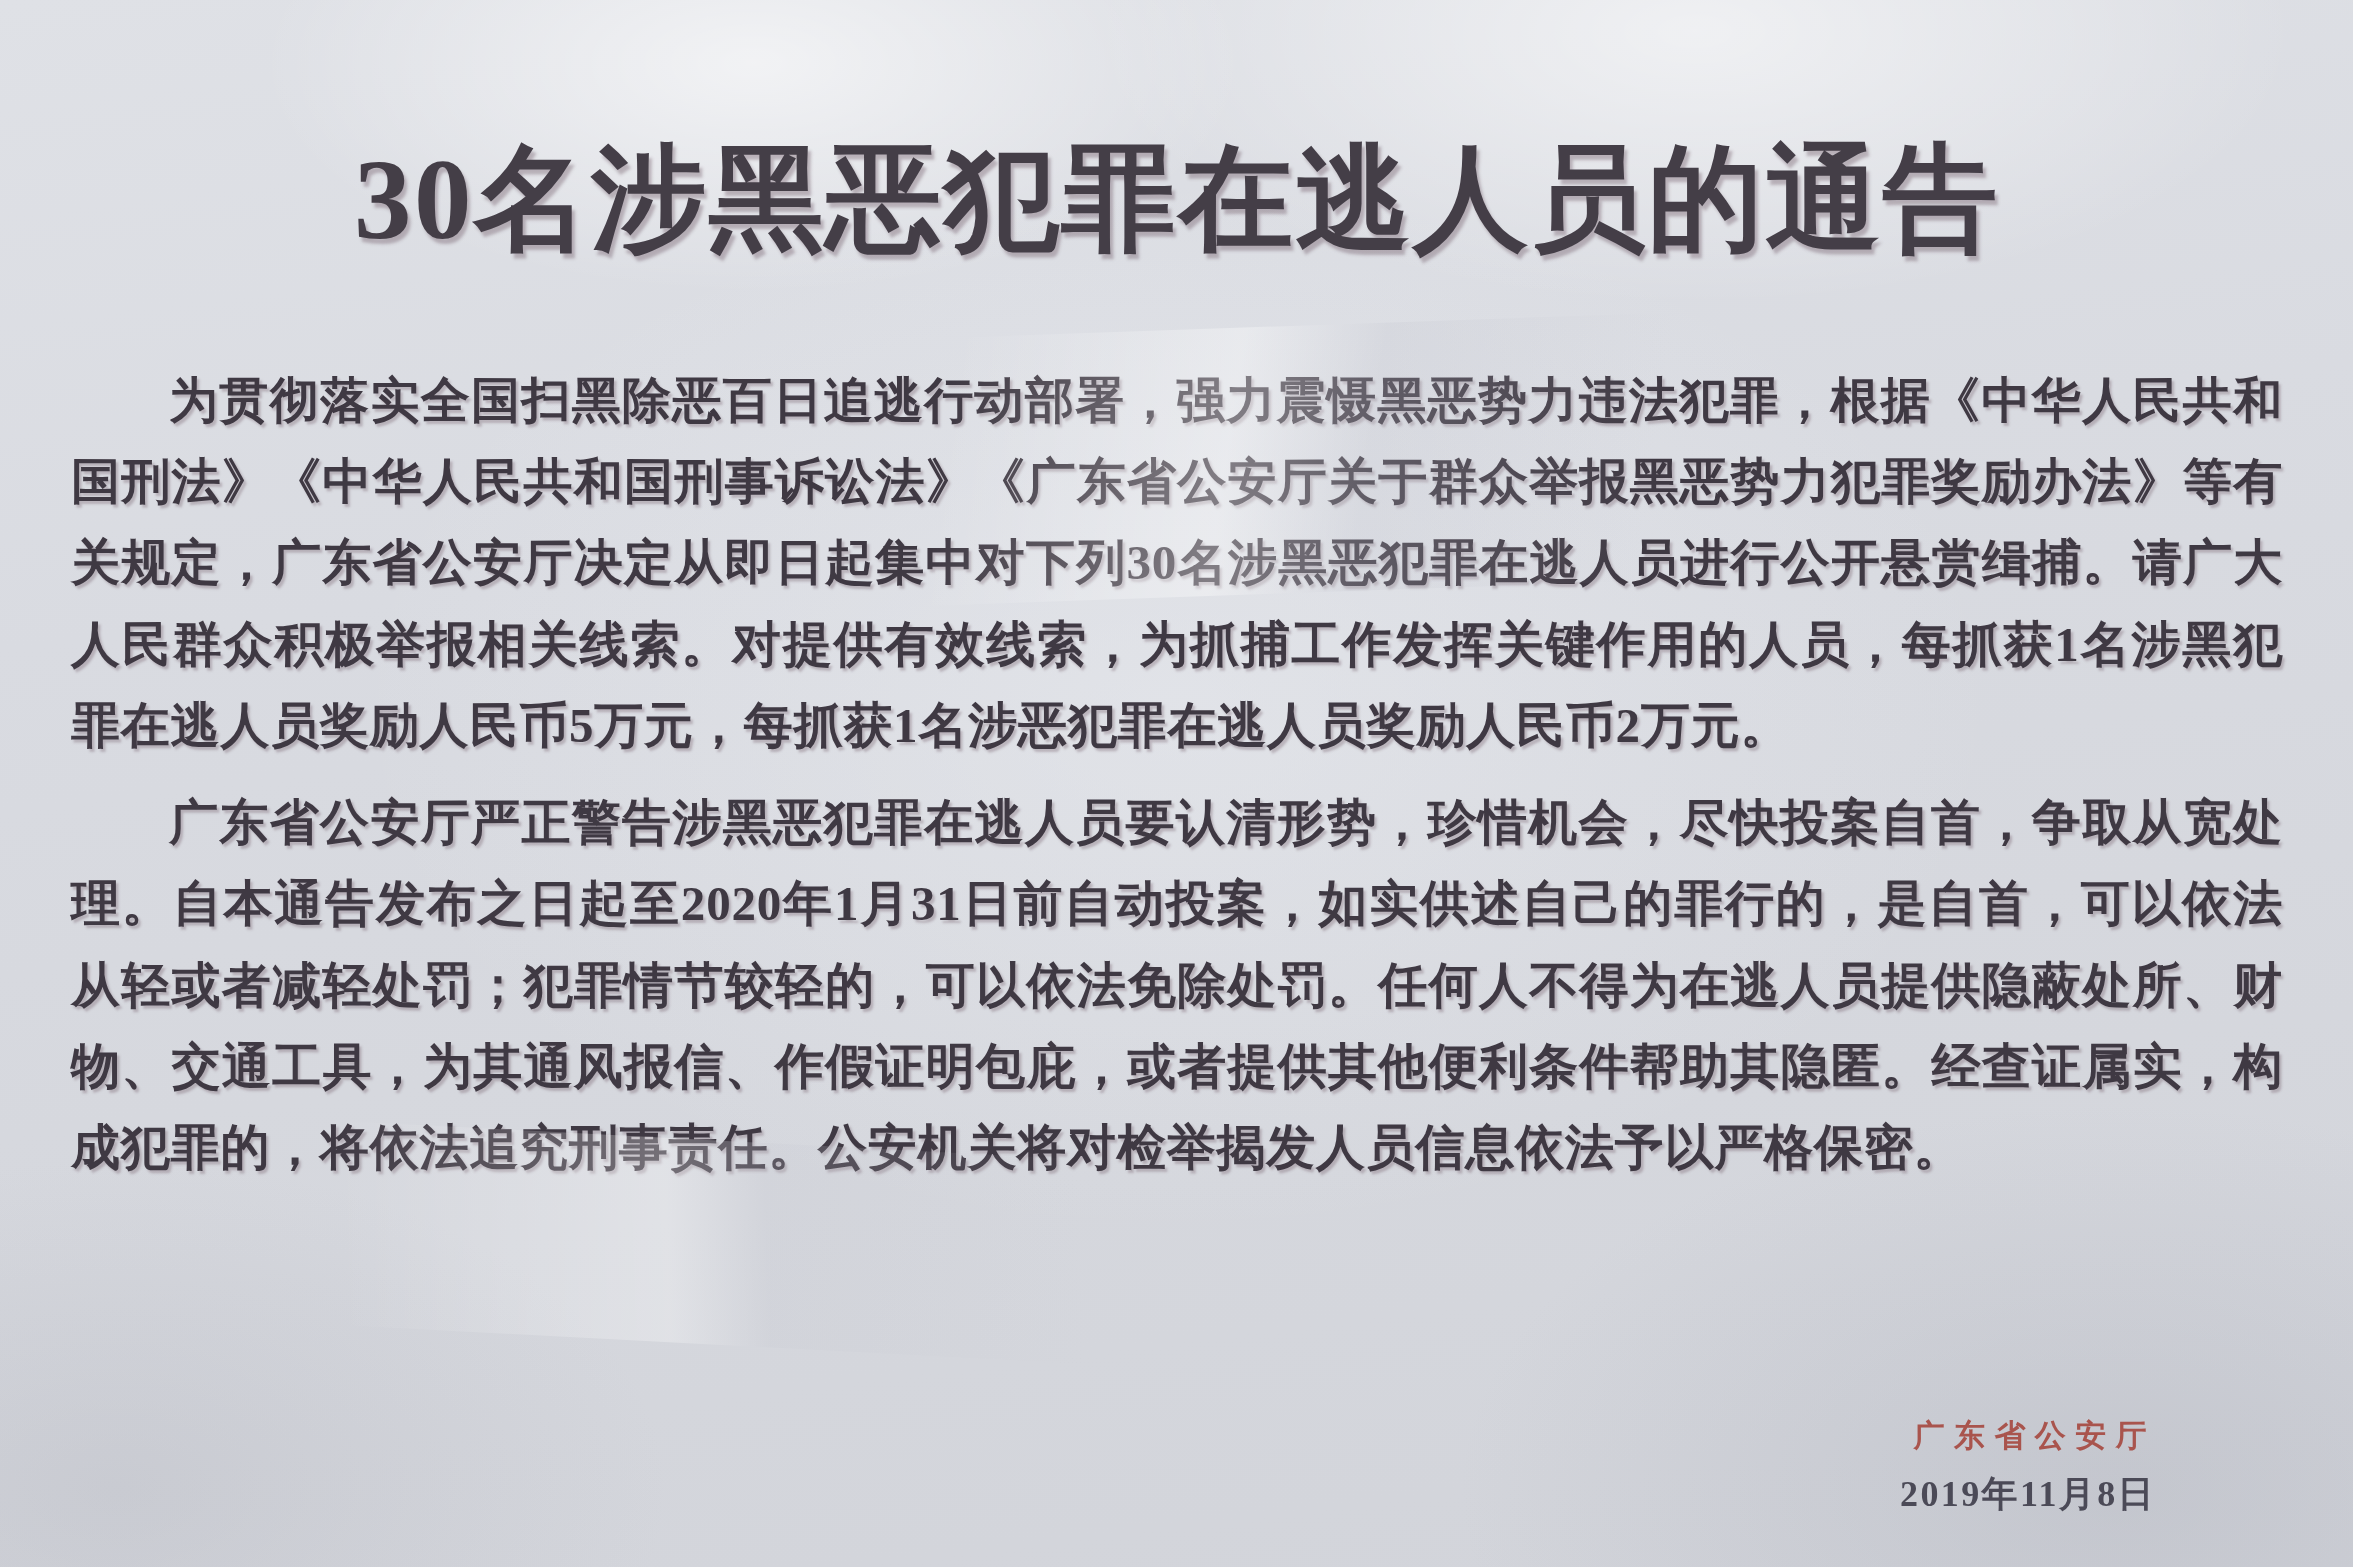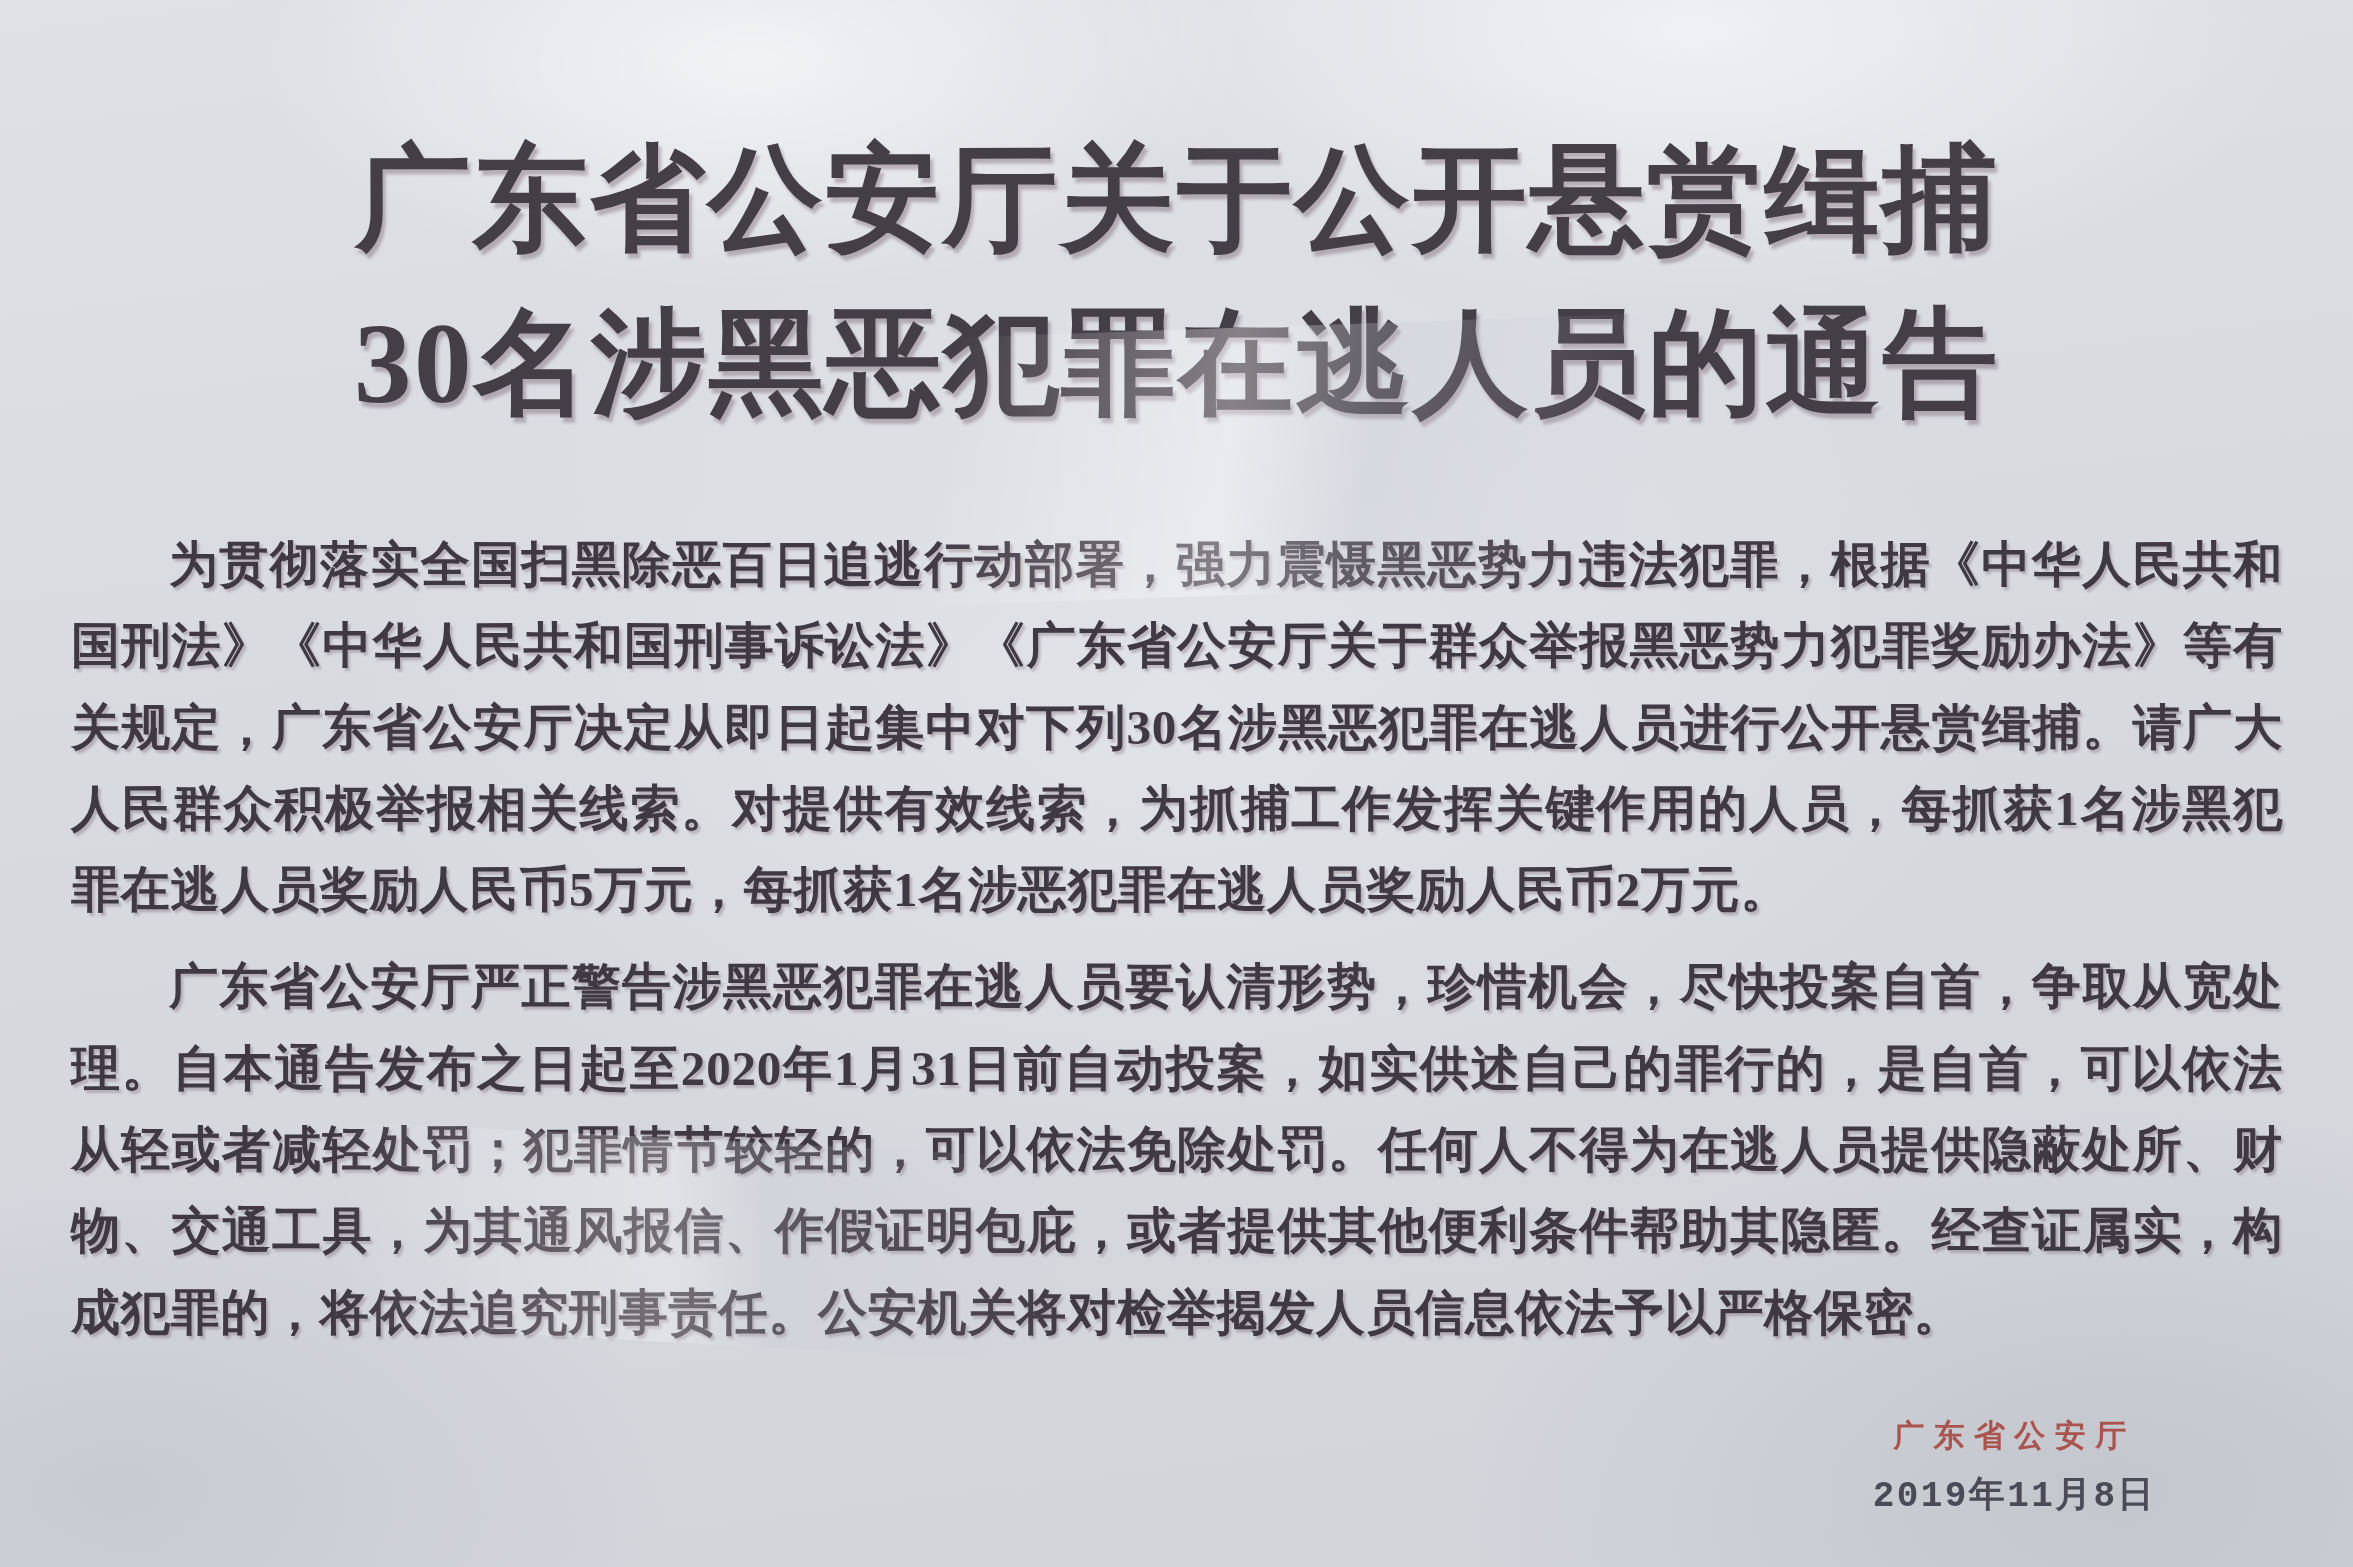--- a/index.html
+++ b/index.html
@@ -58,22 +58,22 @@
     text-shadow: 2.4px 3.1px 2.4px rgba(88,60,74,0.28);
   }
   .notice-body p {
     margin: 0 0 15.7px 0;
     text-indent: 2em;
   }
   .signature {
     position: absolute;
     right: 198px;
     bottom: 49px;
-    text-align: center;
-    font-family: Liberation Mono, monospace;
+    text-align: right;
+    font-family: Liberation Serif, serif;
     font-weight: bold;
   }
   .signature .issuer {
     font-size: 31px;
     letter-spacing: 9.4px;
     color: #a9544d;
     margin-bottom: 12.6px;
   }
   .signature .date {
     font-size: 36px;
@@ -82,21 +82,20 @@
   }
 </style>
 </head>
 <body>
 
 <div class="photo">
   <div class="crease crease-1"></div>
   <div class="crease crease-2"></div>
 
   <h1 class="title">
-    <span class="title-line">广东省公安厅关于公开悬赏缉捕</span>
     <span class="title-line">30名涉黑恶犯罪在逃人员的通告</span>
   </h1>
 
   <div class="notice-body">
     <p>为贯彻落实全国扫黑除恶百日追逃行动部署，强力震慑黑恶势力违法犯罪，根据《中华人民共和国刑法》《中华人民共和国刑事诉讼法》《广东省公安厅关于群众举报黑恶势力犯罪奖励办法》等有关规定，广东省公安厅决定从即日起集中对下列30名涉黑恶犯罪在逃人员进行公开悬赏缉捕。请广大人民群众积极举报相关线索。对提供有效线索，为抓捕工作发挥关键作用的人员，每抓获1名涉黑犯罪在逃人员奖励人民币5万元，每抓获1名涉恶犯罪在逃人员奖励人民币2万元。</p>
     <p>广东省公安厅严正警告涉黑恶犯罪在逃人员要认清形势，珍惜机会，尽快投案自首，争取从宽处理。自本通告发布之日起至2020年1月31日前自动投案，如实供述自己的罪行的，是自首，可以依法从轻或者减轻处罚；犯罪情节较轻的，可以依法免除处罚。任何人不得为在逃人员提供隐蔽处所、财物、交通工具，为其通风报信、作假证明包庇，或者提供其他便利条件帮助其隐匿。经查证属实，构成犯罪的，将依法追究刑事责任。公安机关将对检举揭发人员信息依法予以严格保密。</p>
   </div>
 
   <div class="signature">
     <div class="issuer">广东省公安厅</div>

